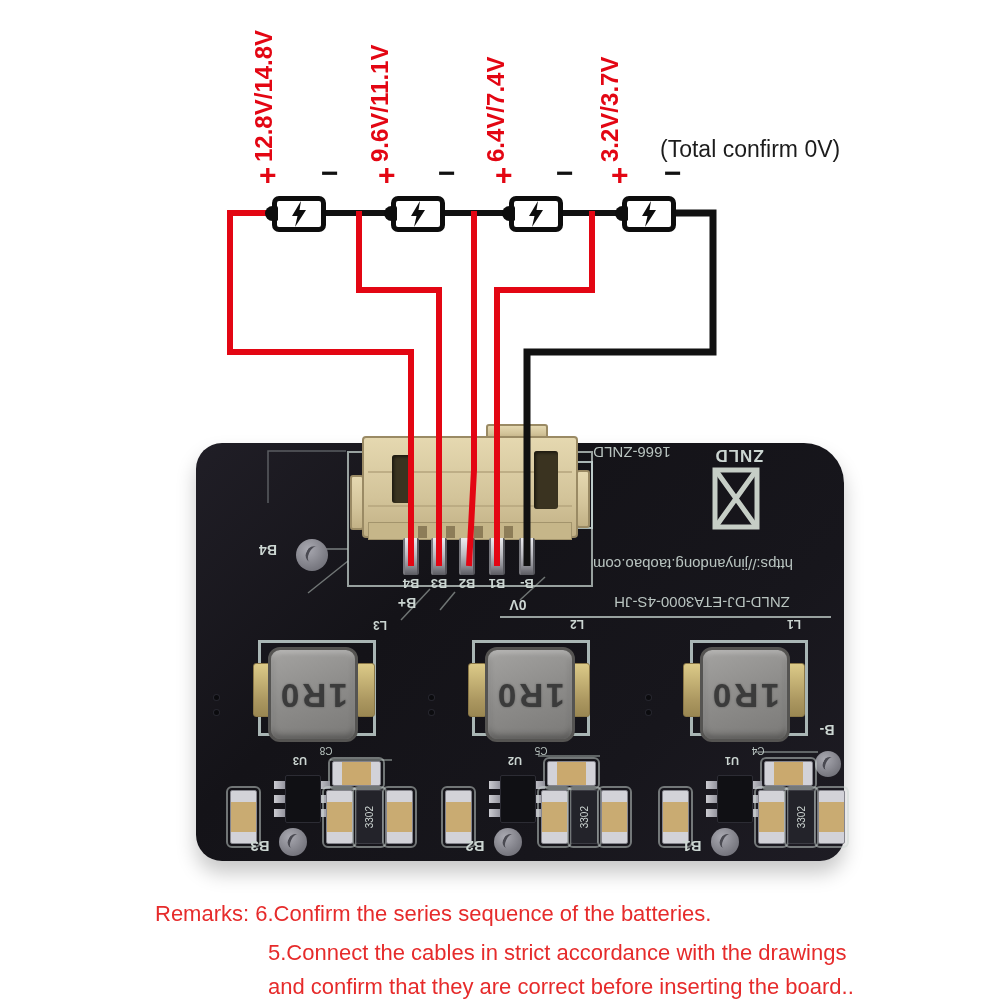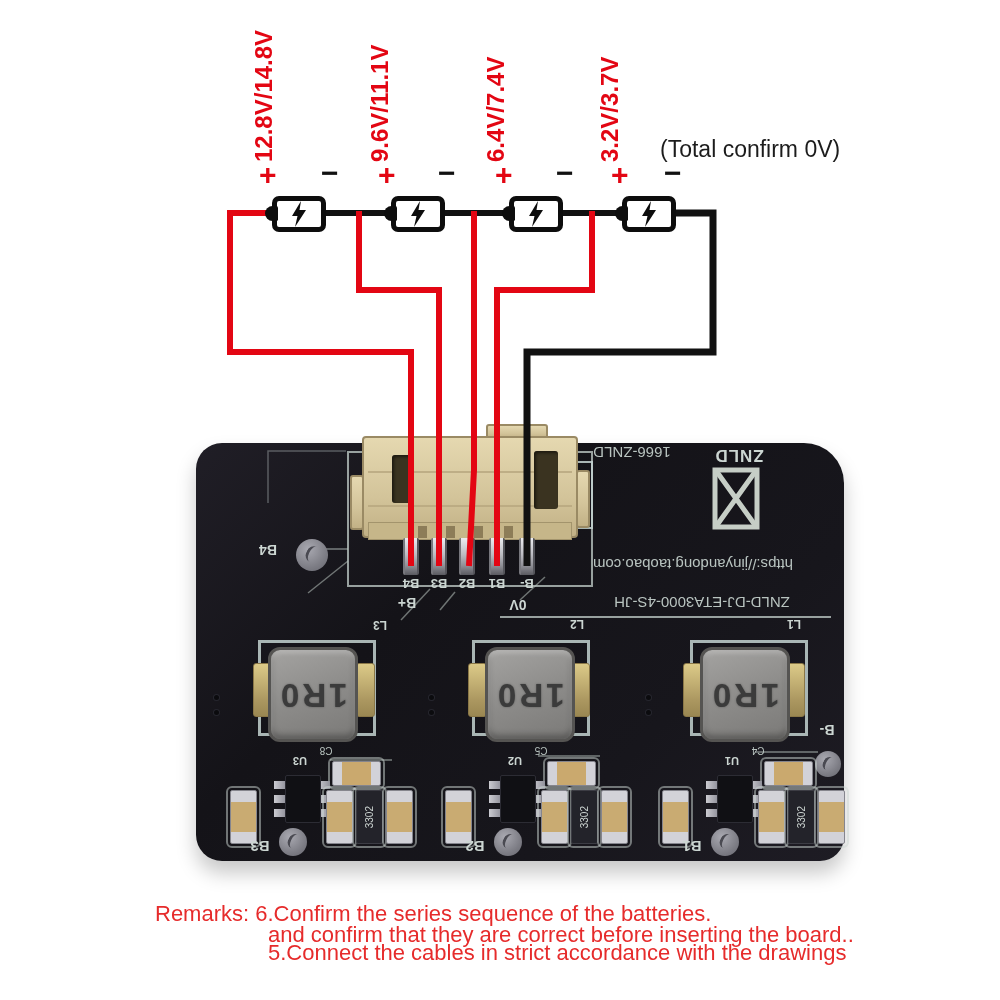--- a/index.html
+++ b/index.html
@@ -267,15 +267,15 @@
 
   <div class="minus toplayer" style="left:321px;top:158px;">−</div>
   <div class="minus toplayer" style="left:438px;top:158px;">−</div>
   <div class="minus toplayer" style="left:556px;top:158px;">−</div>
   <div class="minus toplayer" style="left:664px;top:158px;">−</div>
 
   <div class="totalnote toplayer" style="left:660px;top:136px;">(Total confirm 0V)</div>
 
   <div class="remark" style="left:155px;top:901px;">Remarks: 6.Confirm the series sequence of the batteries.</div>
   <div class="remark" style="left:268px;top:940px;">5.Connect the cables in strict accordance with the drawings</div>
-  <div class="remark" style="left:268px;top:922px;">and confirm that they are correct before inserting the board..</div>
+  <div class="remark" style="left:268px;top:974px;">and confirm that they are correct before inserting the board..</div>
 
 </div>
 
 </body></html>

